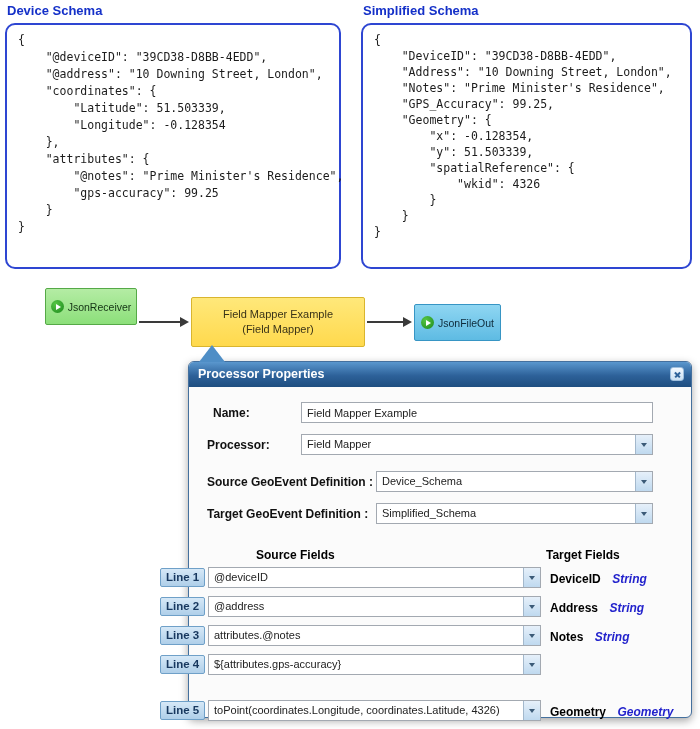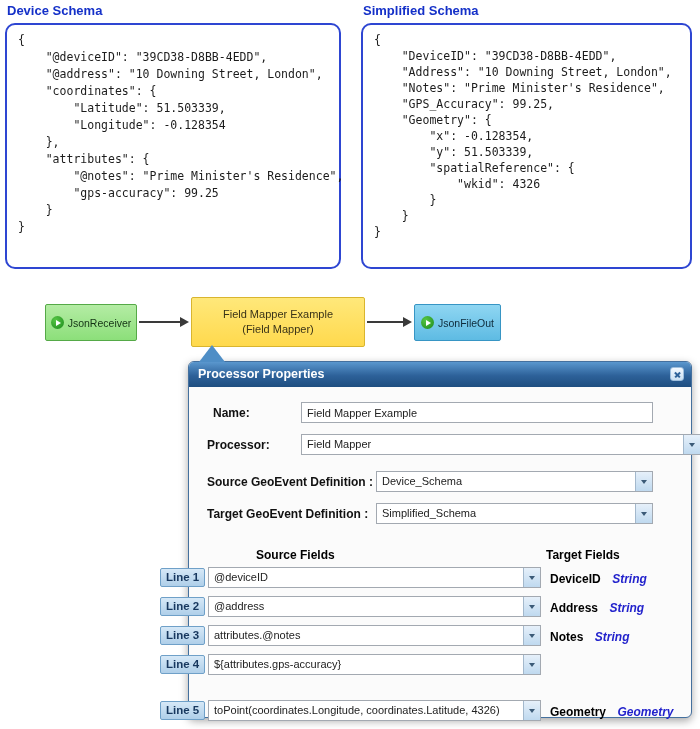--- a/index.html
+++ b/index.html
@@ -25,21 +25,21 @@
   pre.code {
     font-family:"DejaVu Sans Mono", monospace;
     font-size:11.5px; color:#1c1c1c; white-space:pre;
   }
   .schema-box.dev pre.code { line-height:17px; }
   .schema-box.sim pre.code { line-height:16px; }
 
   
   .node { position:absolute; display:flex; align-items:center; justify-content:center; }
   .node.green {
-    left:45px; top:304px; width:92px; height:37px; gap:4px;
+    left:45px; top:288px; width:92px; height:37px; gap:4px;
     background:linear-gradient(#B4ECA4,#8CDF7A); border:1px solid #55A947; border-radius:2px;
     font-size:10.5px; color:#143314;
   }
   .node.blue {
     left:414px; top:304px; width:87px; height:37px; gap:4px;
     background:linear-gradient(#8FD6F2,#5EBBE3); border:1px solid #3795C4; border-radius:2px;
     font-size:10.5px; color:#0E2A3A;
   }
   .node.yellow {
     left:191px; top:297px; width:174px; height:50px; flex-direction:column;
@@ -100,21 +100,21 @@
   .l-src  { left:18px; top:113px; }
   .l-tgt  { left:18px; top:145px; }
 
   .txt, .dd {
     position:absolute; height:21px; background:#ffffff;
     border:1px solid #A3A9B1; font-size:11px; color:#222;
   }
   .txt { padding-left:5px; font-family:"Liberation Sans", sans-serif; }
   input.txt { outline:none; }
   .name-input { left:112px; top:40px; width:352px; }
-  .dd-proc    { left:112px; top:72px; width:400px; }
+  .dd-proc    { left:112px; top:72px; width:352px; }
   .dd-srcdef  { left:187px; top:109px; width:277px; }
   .dd-tgtdef  { left:187px; top:141px; width:277px; }
 
   .dd .dd-text {
     position:absolute; left:5px; top:0; right:19px; line-height:19px;
     white-space:nowrap; overflow:hidden;
   }
   .dd .dd-btn {
     position:absolute; right:0; top:0; bottom:0; width:17px;
     background:linear-gradient(#E6F0FA,#BFD9EF); border-left:1px solid #A3B8CC;

